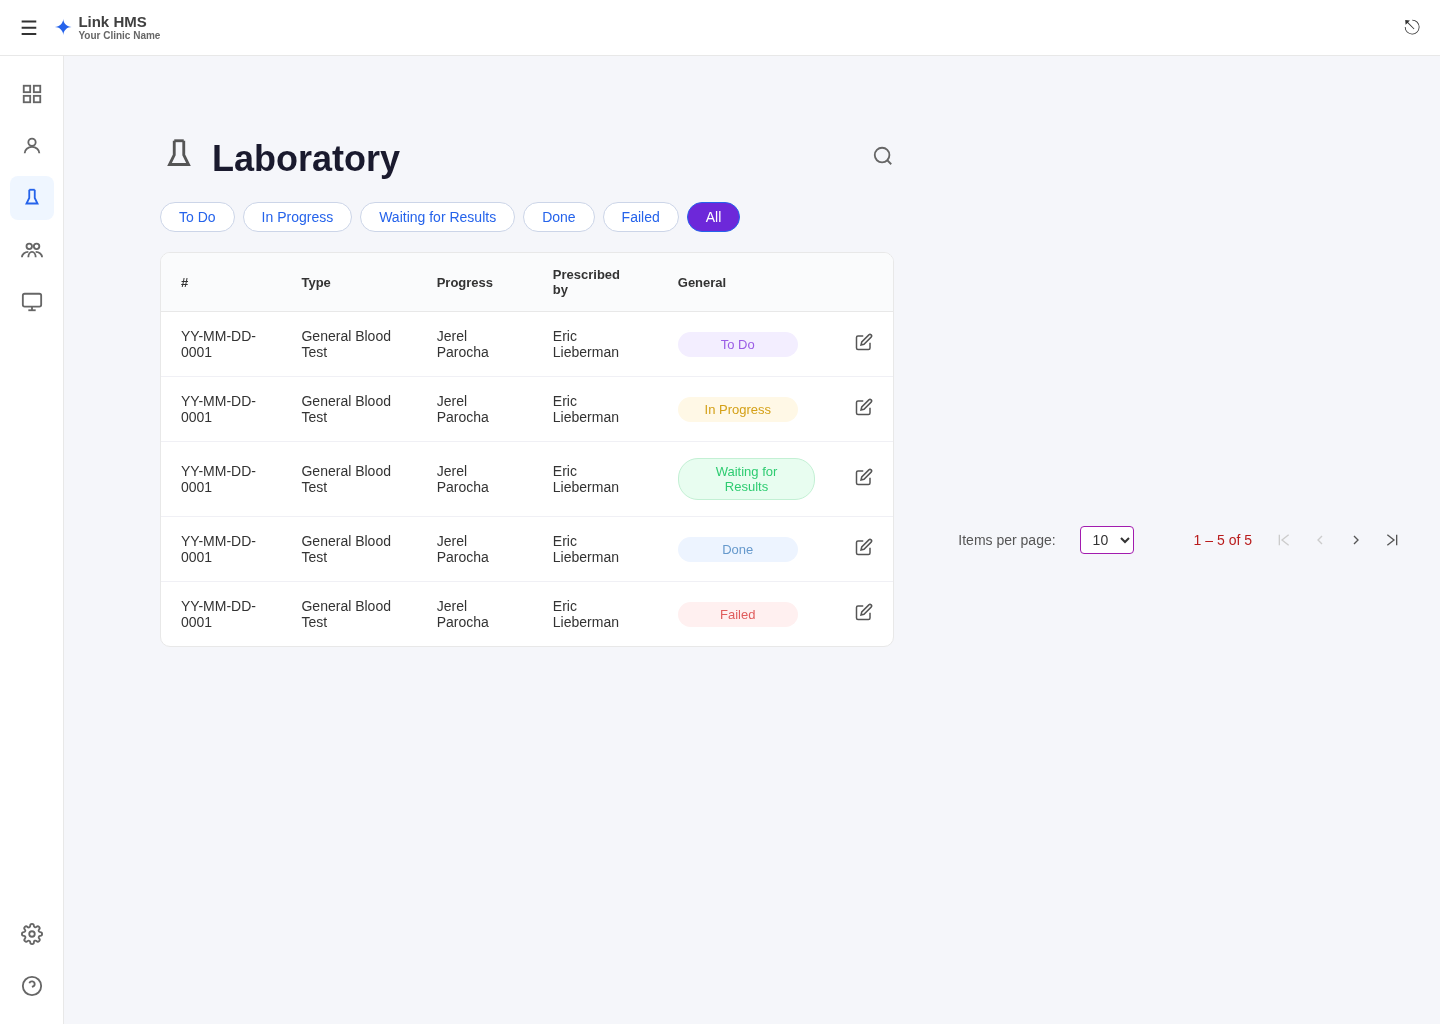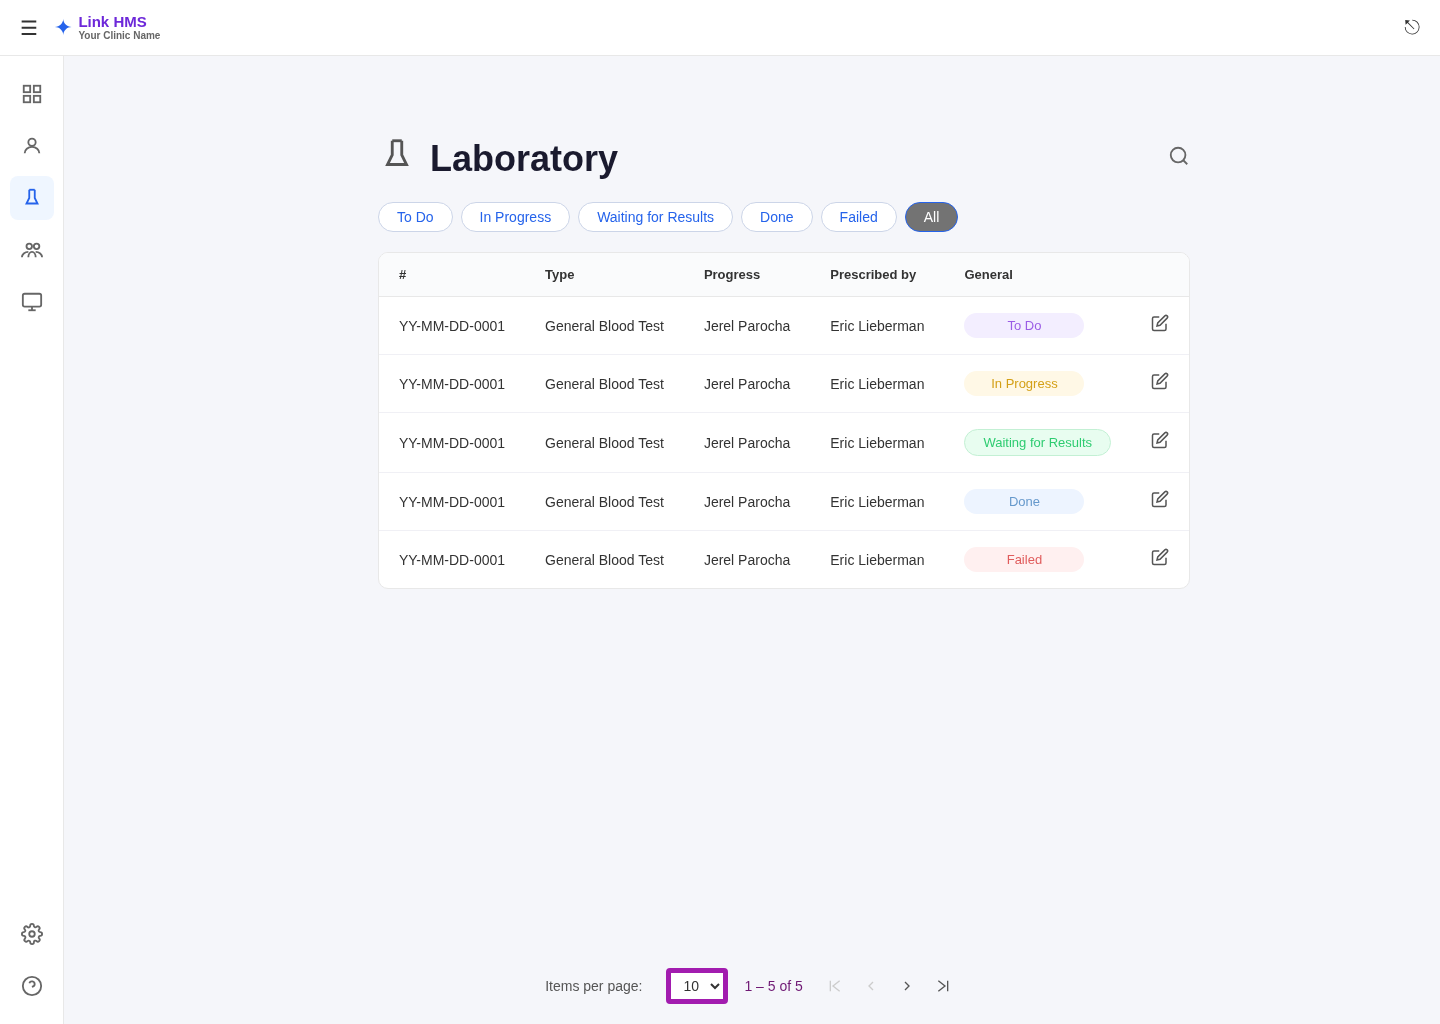--- a/index.html
+++ b/index.html
@@ -9,21 +9,21 @@
     .topbar {
       position: fixed; top: 0; left: 0; right: 0; height: 56px;
       background: #fff; border-bottom: 1px solid #e8e8e8;
       display: flex; align-items: center; justify-content: space-between;
       padding: 0 20px; z-index: 100;
     }
     .topbar-left { display: flex; align-items: center; gap: 16px; }
     .hamburger { font-size: 20px; cursor: pointer; color: #333; }
     .logo { display: flex; align-items: center; gap: 6px; }
     .logo-icon { color: #2563eb; font-size: 22px; }
-    .logo-text { font-size: 15px; font-weight: 700; color: #6d28d9; line-height: 1.1; }
+    .logo-text { font-size: 15px; font-weight: 700; color: #404040; line-height: 1.1; }
     .logo-sub { font-size: 10px; color: #666; font-weight: 700; }
     .topbar-right { font-size: 20px; color: #333; cursor: pointer; }
 
     
     .sidebar {
       position: fixed; top: 56px; left: 0; bottom: 0; width: 64px;
       background: #fff; border-right: 1px solid #e8e8e8;
       display: flex; flex-direction: column; align-items: center;
       padding: 16px 0; gap: 8px; z-index: 90;
     }
@@ -51,21 +51,21 @@
     .page-title { font-size: 36px; font-weight: 600; color: #1a1a2e; }
     .search-icon-btn { font-size: 22px; color: #666; cursor: pointer; }
 
     
     .filter-tabs { display: flex; gap: 8px; margin-bottom: 20px; flex-wrap: wrap; }
     .filter-tab {
       padding: 6px 18px; border-radius: 20px; border: 1.5px solid #ccd5e8;
       background: #fff; color: #2563eb; font-size: 14px; cursor: pointer;
       font-weight: 500; transition: all 0.15s;
     }
-    .filter-tab.active { background: #737373; color: #fff; border-color: #2563eb; }
+    .filter-tab.active { background: #6d28d9; color: #fff; border-color: #2563eb; }
 
     
     .table-card {
       background: #fff; border-radius: 10px; border: 1px solid #e8e8e8;
       overflow: hidden;
     }
     table { width: 100%; border-collapse: collapse; }
     thead tr { background: #fafbfc; }
     th {
       text-align: left; padding: 14px 20px; font-size: 13px; font-weight: 600;
@@ -92,24 +92,24 @@
     .action-icon { font-size: 18px; color: #555; cursor: pointer; }
     .action-cell { text-align: right; }
 
     
     .pagination-bar {
       display: flex; align-items: center; justify-content: flex-end;
       padding: 20px 32px; gap: 16px; color: #555; font-size: 14px;
     }
     .items-per-page { display: flex; align-items: center; gap: 24px; }
     .items-per-page select {
-      border: 5px solid #a21caf; border-radius: 4px; padding: 4px 8px;
+      border: 1px solid #a21caf; border-radius: 4px; padding: 4px 8px;
       font-size: 14px; color: #333; background: #fff; cursor: pointer;
     }
-    .pagination-info { font-size: 14px; color: #701a75; }
+    .pagination-info { font-size: 14px; color: #b91c1c; margin-left: 44px; }
     .pagination-controls { display: flex; align-items: center; gap: 4px; }
     .page-btn {
       width: 32px; height: 32px; display: flex; align-items: center; justify-content: center;
       border: none; background: transparent; cursor: pointer; color: #555;
       font-size: 16px; border-radius: 4px; transition: background 0.15s;
     }
     .page-btn:disabled { color: #ccc; cursor: default; }
   </style>
 </head>
 <body>
@@ -174,21 +174,21 @@
   </div>
   <div class="sidebar-item" title="Help">
     <svg width="22" height="22" viewBox="0 0 24 24" fill="none" stroke="currentColor" stroke-width="2">
         <circle cx="12" cy="12" r="10"></circle>
         <path d="M9.09 9a3 3 0 0 1 5.83 1c0 2-3 3-3 3"></path>
         <line x1="12" y1="17" x2="12.01" y2="17"></line>
       </svg>
   </div>
 </div>
 
-<div style="margin-top:56px; margin-left:64px; flex:1; display:flex; flex-direction:column;align-items:center;">
+<div style="margin-top:56px; margin-left:64px; flex:1; display:flex; flex-direction:row;">
   <div class="main">
 
     <div class="page-header">
       <div class="page-title-row">
         <span class="page-icon">
           <svg width="38" height="38" viewBox="0 0 24 24" fill="none" stroke="#555" stroke-width="1.8">
               <path d="M9 3v9l-3 6h12l-3-6V3"></path>
               <line x1="9" y1="3" x2="15" y2="3"></line>
             </svg>
         </span>

